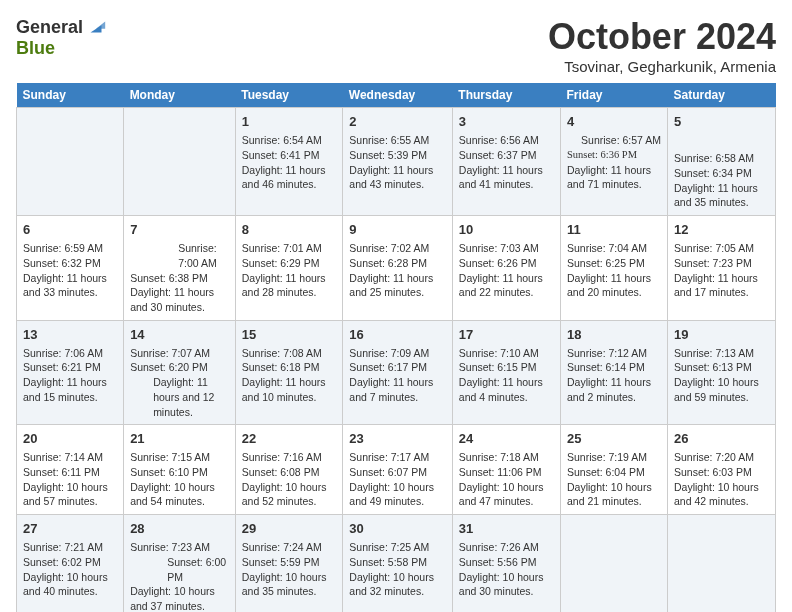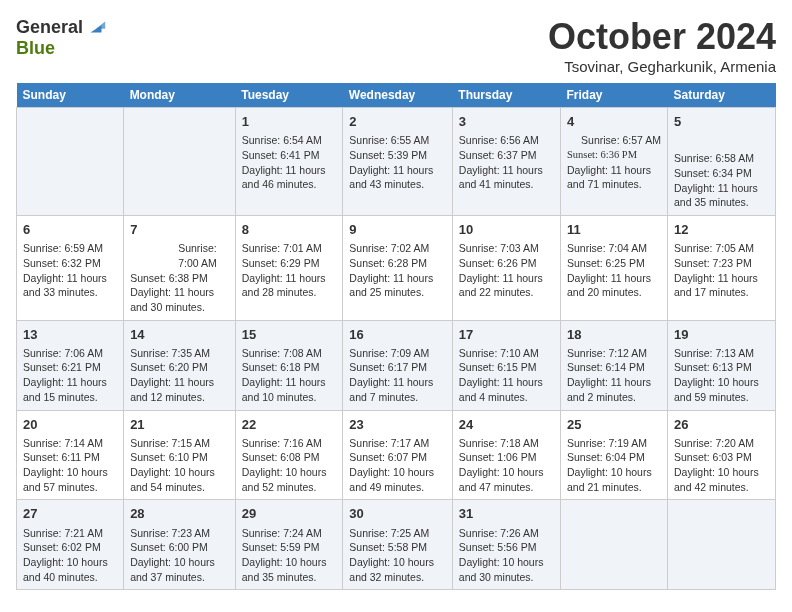--- a/index.html
+++ b/index.html
@@ -203,23 +203,23 @@
       </tr>
       <tr>
         <td>
           <span class="day-num">13</span>
           <span style="display: block;">Sunrise: 7:06 AM</span>
           <span style="display: block;">Sunset: 6:21 PM</span>
           <span style="display: block;">Daylight: 11 hours and 15 minutes.</span>
         </td>
         <td>
           <span class="day-num">14</span>
-          <span style="display: block;">Sunrise: 7:35 AM</span>
+          <span style="display: block;">Sunrise: 7:07 AM</span>
           <span style="display: block;">Sunset: 6:20 PM</span>
-          <span style="display: block;">Daylight: 11 hours and 12 minutes.</span>
+          <span style="display: block; margin-left: 23px;">Daylight: 11 hours and 12 minutes.</span>
         </td>
         <td>
           <span class="day-num">15</span>
           <span style="display: block;">Sunrise: 7:08 AM</span>
           <span style="display: block;">Sunset: 6:18 PM</span>
           <span style="display: block;">Daylight: 11 hours and 10 minutes.</span>
         </td>
         <td>
           <span class="day-num">16</span>
           <span style="display: block;">Sunrise: 7:09 AM</span>
@@ -266,21 +266,21 @@
         </td>
         <td>
           <span class="day-num">23</span>
           <span style="display: block;">Sunrise: 7:17 AM</span>
           <span style="display: block;">Sunset: 6:07 PM</span>
           <span style="display: block;">Daylight: 10 hours and 49 minutes.</span>
         </td>
         <td>
           <span class="day-num">24</span>
           <span style="display: block;">Sunrise: 7:18 AM</span>
-          <span style="display: block;">Sunset: 1:06 PM</span>
+          <span style="display: block;">Sunset: 11:06 PM</span>
           <span style="display: block;">Daylight: 10 hours and 47 minutes.</span>
         </td>
         <td>
           <span class="day-num">25</span>
           <span style="display: block;">Sunrise: 7:19 AM</span>
           <span style="display: block;">Sunset: 6:04 PM</span>
           <span style="display: block;">Daylight: 10 hours and 21 minutes.</span>
         </td>
         <td>
           <span class="day-num">26</span>
@@ -292,21 +292,21 @@
       <tr>
         <td>
           <span class="day-num">27</span>
           <span style="display: block;">Sunrise: 7:21 AM</span>
           <span style="display: block;">Sunset: 6:02 PM</span>
           <span style="display: block;">Daylight: 10 hours and 40 minutes.</span>
         </td>
         <td>
           <span class="day-num">28</span>
           <span style="display: block;">Sunrise: 7:23 AM</span>
-          <span style="display: block;">Sunset: 6:00 PM</span>
+          <span style="display: block; margin-left: 37px;">Sunset: 6:00 PM</span>
           <span style="display: block;">Daylight: 10 hours and 37 minutes.</span>
         </td>
         <td>
           <span class="day-num">29</span>
           <span style="display: block;">Sunrise: 7:24 AM</span>
           <span style="display: block;">Sunset: 5:59 PM</span>
           <span style="display: block;">Daylight: 10 hours and 35 minutes.</span>
         </td>
         <td>
           <span class="day-num">30</span>

